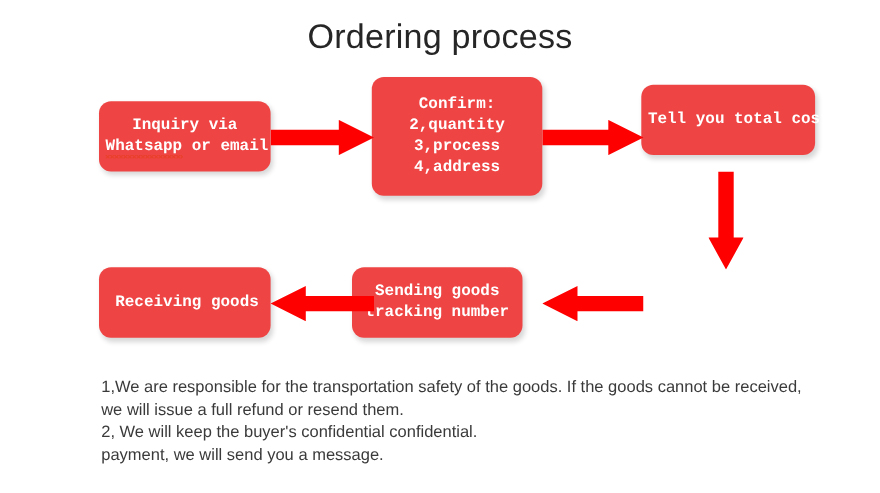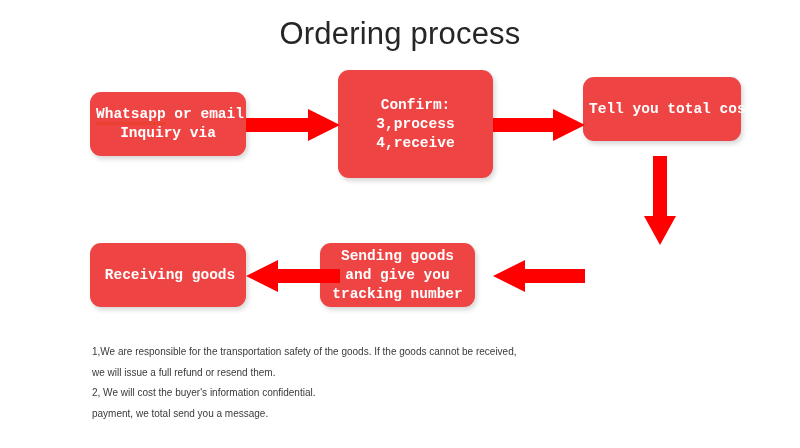--- a/index.html
+++ b/index.html
@@ -101,62 +101,62 @@
   #arrow-4 { left: 493px; top: 260px; }
   #arrow-5 { left: 246px; top: 260px; }
 
   
   .notes {
     position: absolute;
     left: 92px;
     top: 342px;
     width: 680px;
     font-family: "Liberation Sans", sans-serif;
-    font-size: 10px;
+    font-size: 15px;
     line-height: 20.5px;
     color: #3A3A3A;
   }
   .notes .note-line {
     display: block;
     white-space: nowrap;
   }
 </style>
 </head>
 <body>
 
 <div id="canvas">
 
   <div class="title">Ordering process</div>
 
   <div class="box" id="box-inquiry">
     <span class="lines">
+      <span class="ln">Inquiry via</span>
       <span class="ln"><span class="misspell">Whatsapp</span><span> or email</span></span>
-      <span class="ln">Inquiry via</span>
     </span>
   </div>
 
   <div class="box" id="box-confirm">
     <span class="lines">
       <span class="ln">Confirm:</span>
+      <span class="ln">2,quantity</span>
       <span class="ln">3,process</span>
-      <span class="ln">4,receive</span>
+      <span class="ln">4,address</span>
     </span>
   </div>
 
   <div class="box" id="box-cost">
     <span class="lines">
       <span class="ln">Tell you total cost</span>
     </span>
   </div>
 
 
   <div class="box" id="box-sending">
     <span class="lines">
       <span class="ln">Sending goods</span>
-      <span class="ln">and give you</span>
       <span class="ln">tracking number</span>
     </span>
   </div>
 
   <div class="box" id="box-receiving">
     <span class="lines">
       <span class="ln">Receiving goods</span>
     </span>
   </div>
 
@@ -186,17 +186,17 @@
 
   <div class="arrow" id="arrow-5">
     <svg width="94" height="32" viewBox="0 0 94 32">
       <polygon points="94,9 32,9 32,0 0,16 32,32 32,23 94,23" fill="#FF0000"></polygon>
     </svg>
   </div>
 
   <div class="notes">
     <span class="note-line">1,We are responsible for the transportation safety of the goods. If the goods cannot be received,</span>
     <span class="note-line">we will issue a full refund or resend them.</span>
-    <span class="note-line">2, We will cost the buyer's information confidential.</span>
-    <span class="note-line">payment, we total send you a message.</span>
+    <span class="note-line">2, We will keep the buyer's confidential confidential.</span>
+    <span class="note-line">payment, we will send you a message.</span>
   </div>
 
 </div>
 
 </body></html>

